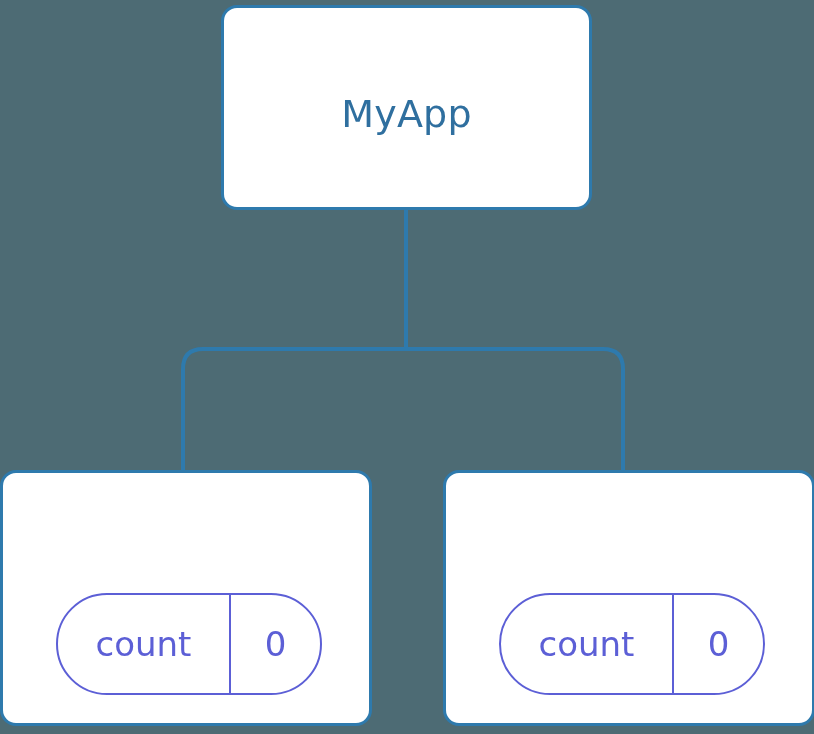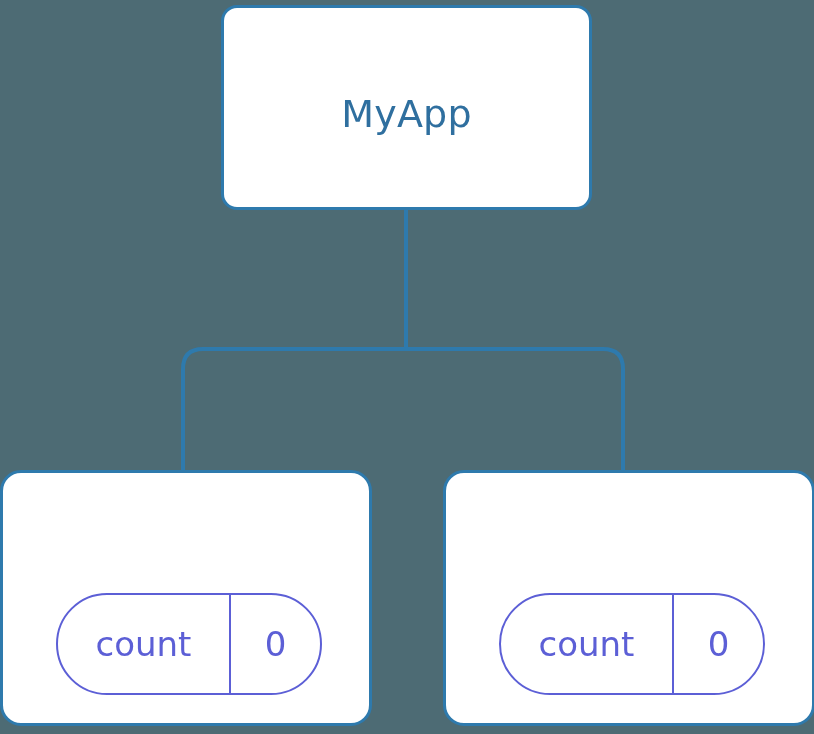--- a/index.html
+++ b/index.html
@@ -57,21 +57,20 @@
   #node-root .node-title {
     top: 84px;
     font-size: 38px;
   }
 
   
   .node-child {
     top: 470px;
     width: 372px;
     height: 256px;
-    border-radius: 21px;
   }
   #node-child-0 { left: 0px; }
   #node-child-1 { left: 443px; }
 
   
   .state-pill {
     position: absolute;
     top: 120px;
     left: 53px;
     width: 266px;

